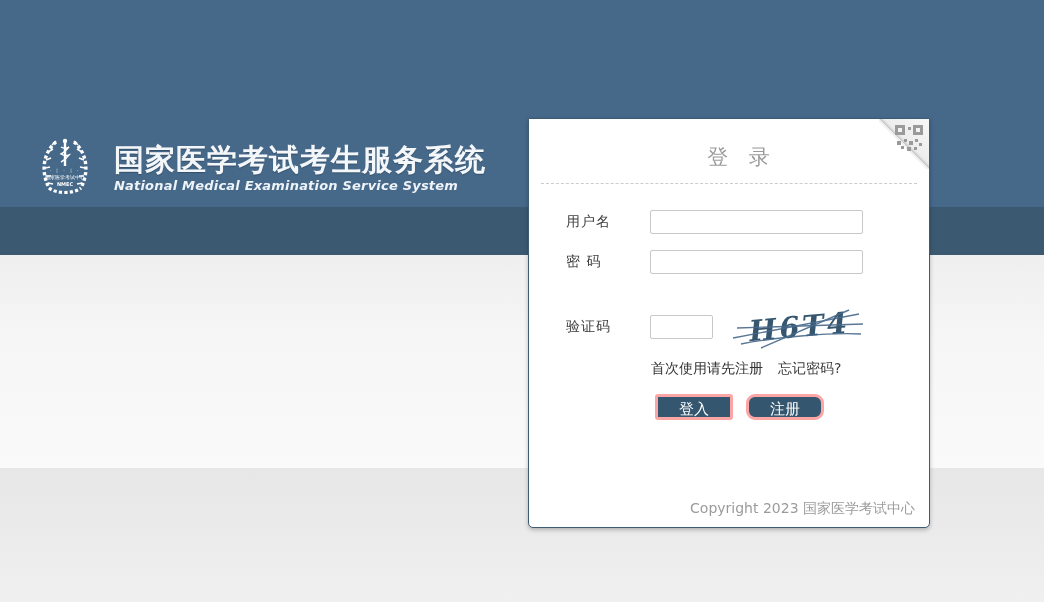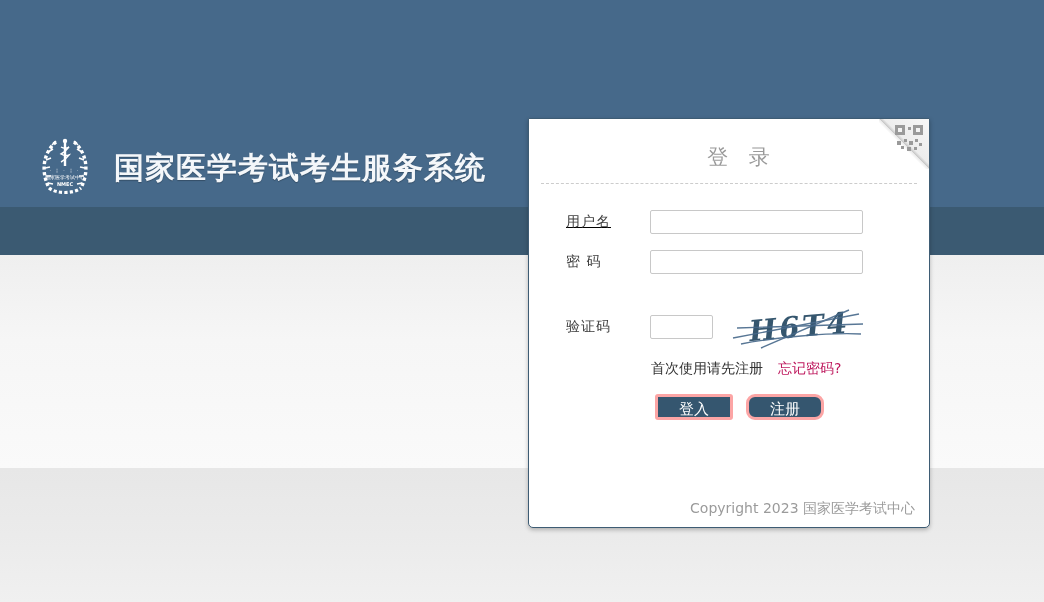--- a/index.html
+++ b/index.html
@@ -48,35 +48,35 @@
     border-top: 1px dashed #cccccc; height: 0;
   }
 
   .qr-fold {
     position: absolute; top: 0; right: 0; width: 50px; height: 50px;
     background: linear-gradient(225deg, #f7f7f7 0%, #ededed 45%, #c9c9c9 49%, rgba(0,0,0,0.08) 50%, rgba(0,0,0,0) 54%);
   }
   .qr-fold svg { position: absolute; top: 6px; right: 6px; }
 
   .form-row { position: absolute; left: 37px; display: flex; align-items: center; }
-  .row-username { top: 91px; text-decoration: underline; }
+  .row-username { top: 91px; }
   .row-password { top: 131px; }
   .row-captcha  { top: 185px; }
   .field-label { width: 52px; font-size: 14px; color: #404040; letter-spacing: 1px; flex: 0 0 auto; }
   .field-input {
     margin-left: 32px; width: 213px; height: 24px;
     border: 1px solid #c8c8c8; border-radius: 2px; background: #fff;
     font-size: 14px; padding: 0 6px; outline: none;
   }
   .captcha-input { width: 63px; }
   .captcha-img { margin-left: 18px; width: 135px; height: 46px; }
 
   .links-row { position: absolute; left: 122px; top: 241px; font-size: 14px; display: flex; }
   .register-hint { color: #333333; }
-  .forgot-link { color: #be185d; margin-left: 15px; text-decoration: none; cursor: pointer; }
+  .forgot-link { color: #404040; margin-left: 15px; text-decoration: none; cursor: pointer; }
 
   .buttons-row { position: absolute; left: 126px; top: 275px; display: flex; }
   .btn {
     width: 78px; height: 26px; border: 3px solid #fca5a5; border-radius: 3px;
     background: #35566f; color: #ffffff; font-size: 15px;
     font-family: "DejaVu Sans", "Liberation Sans", sans-serif;
     cursor: pointer; line-height: 24px; text-align: center;
   }
   .btn + .btn { margin-left: 13px; border-radius: 9px; }
 
@@ -105,20 +105,21 @@
     <circle cx="29" cy="5" r="2.2" fill="#ffffff"></circle>
     <line x1="29" y1="7" x2="29" y2="30" stroke="#ffffff" stroke-width="2.4"></line>
     <path d="M25,11 q4,2.5 8,0 q-4,5 -8,7 q4,2.5 8,1 q-4,5 -8,7" stroke="#ffffff" stroke-width="1.4" fill="none"></path>
 
     <text x="29" y="36" text-anchor="middle" font-size="4.5" fill="#ffffff" letter-spacing="2">· ¦ · ¦ ·</text>
     <text x="29" y="43" text-anchor="middle" font-size="5" fill="#ffffff">国家医学考试中心</text>
     <text x="29" y="50" text-anchor="middle" font-size="5" font-weight="bold" fill="#ffffff">NMEC</text>
   </svg>
   <div class="brand-text">
     <div class="brand-title">国家医学考试考生服务系统</div>
+    <div class="brand-sub">National Medical Examination Service System</div>
   </div>
 </div>
 
 <div class="panel">
 
   <div class="qr-fold">
     <svg width="28" height="28" viewBox="0 0 28 28">
       <g fill="#9a9a9a">
         <rect x="0" y="0" width="10" height="10"></rect>
         <rect x="18" y="0" width="10" height="10"></rect>

